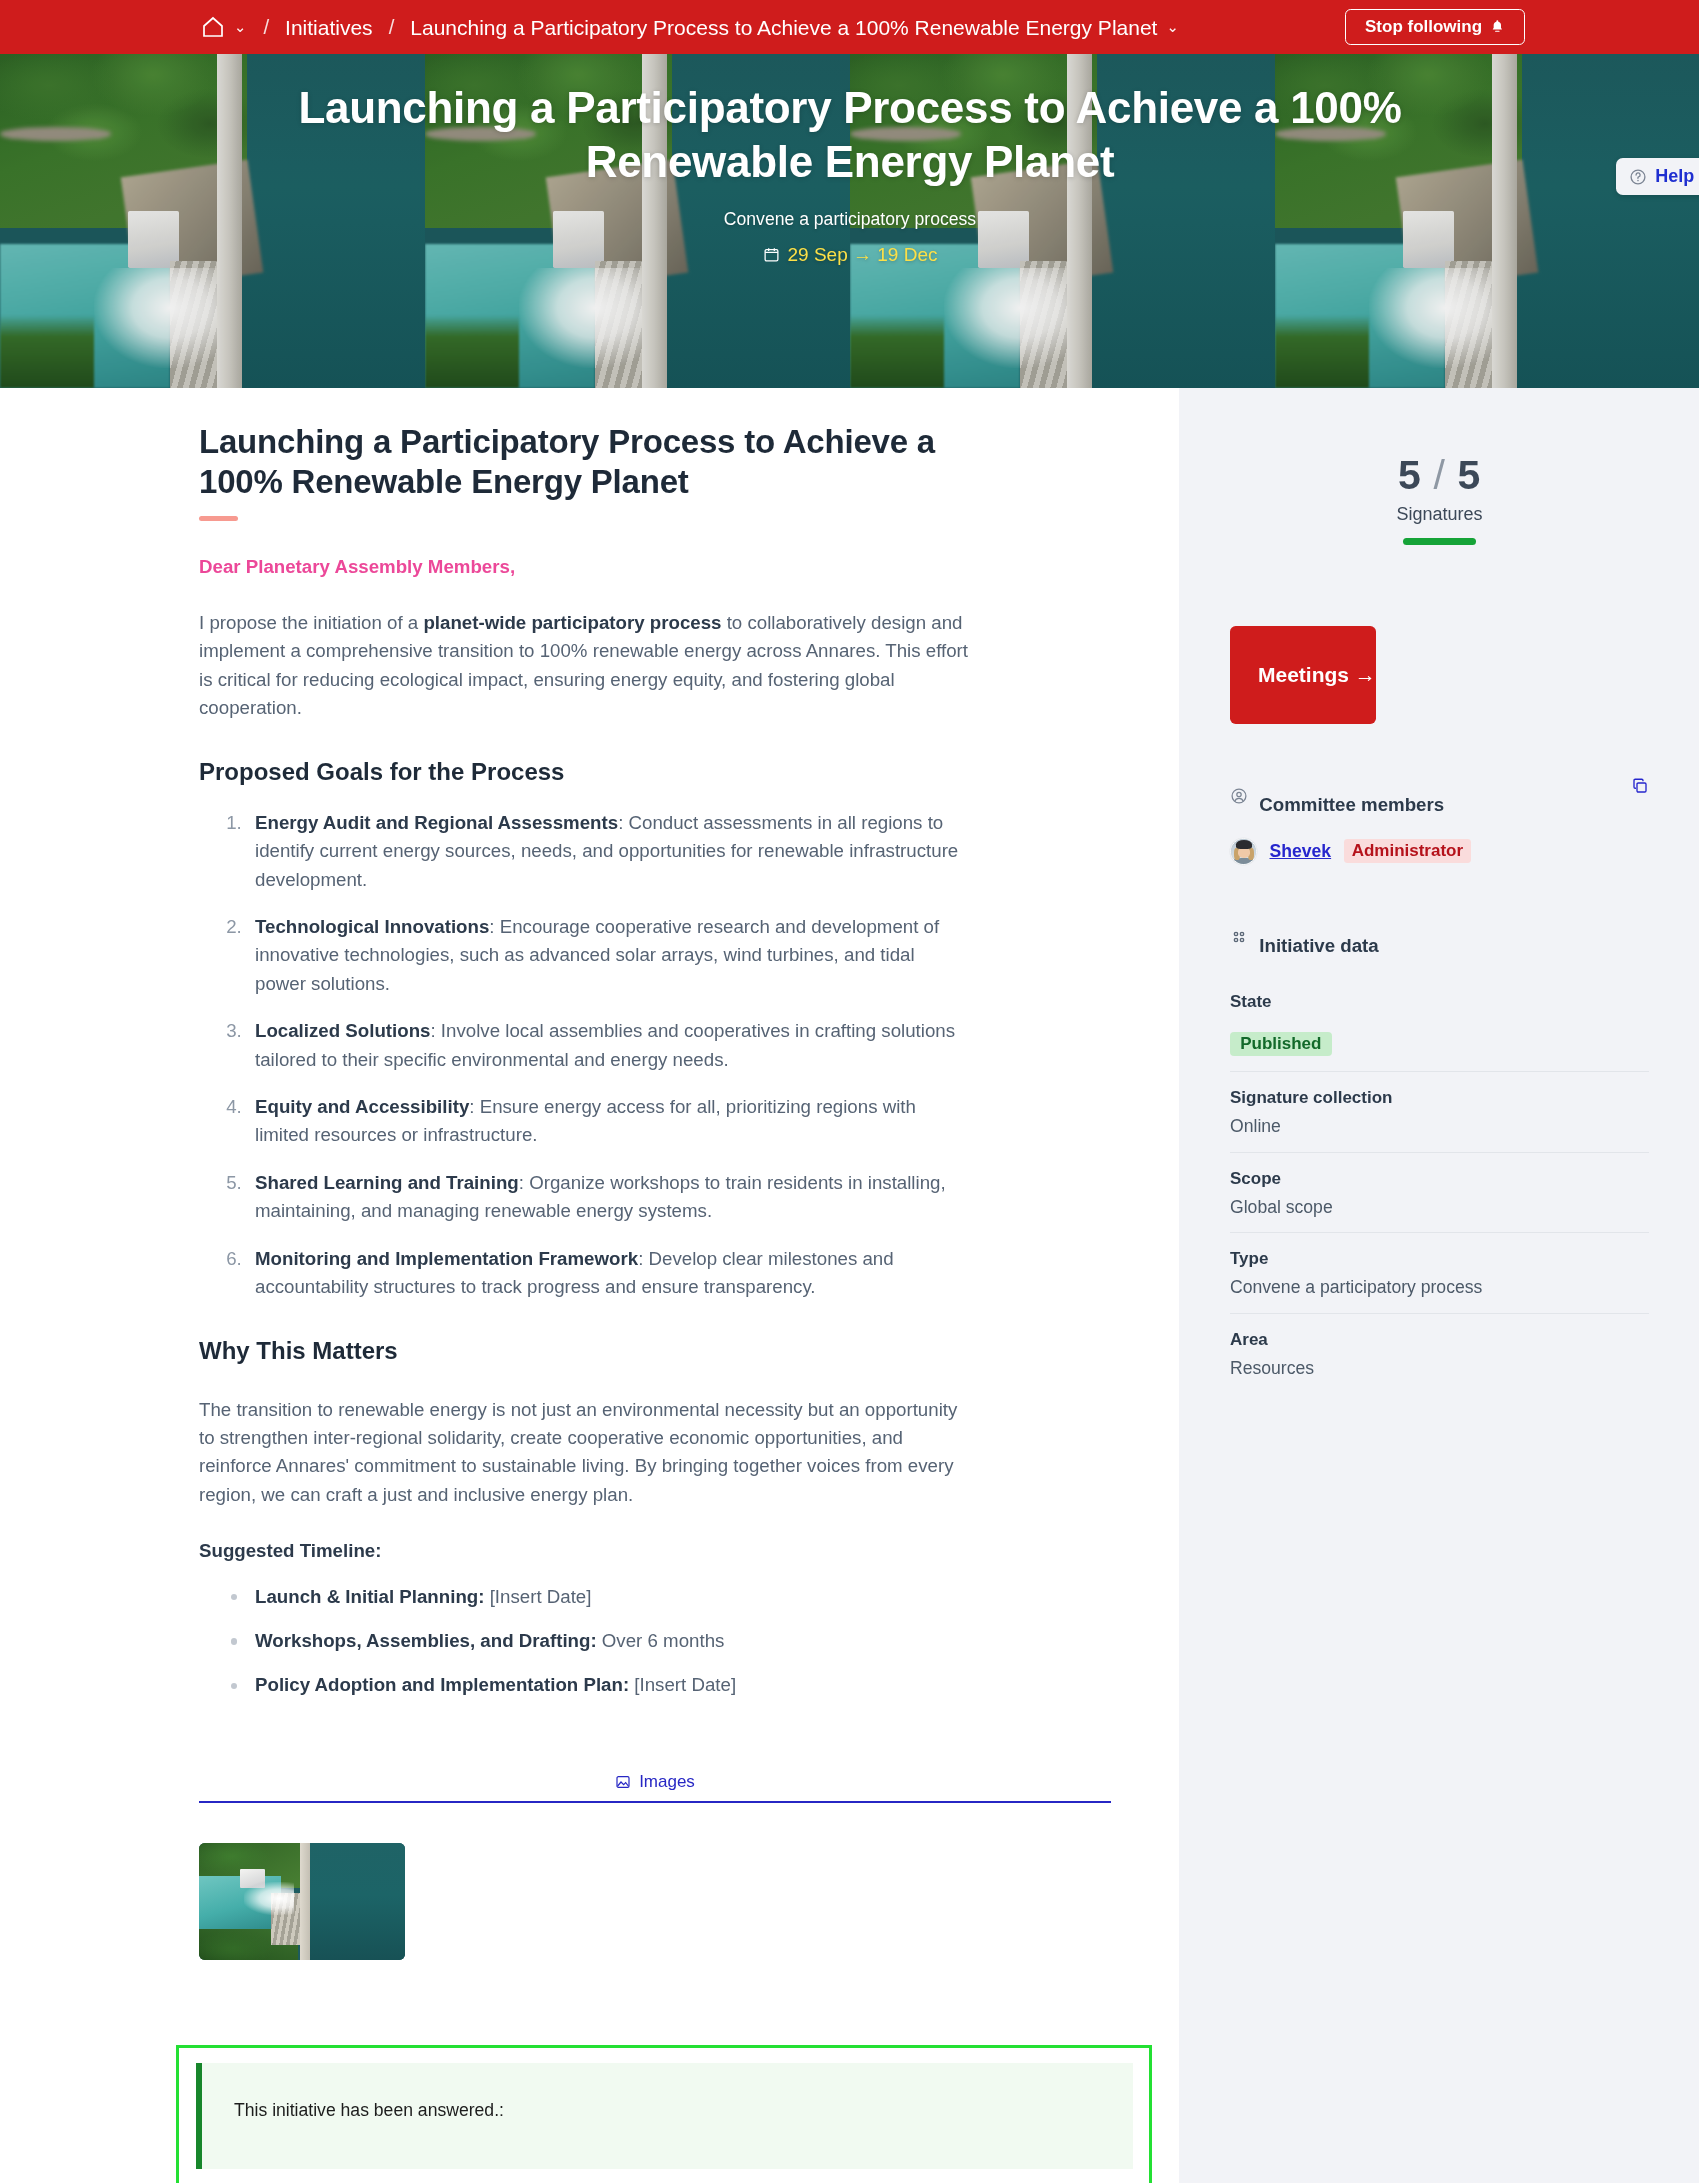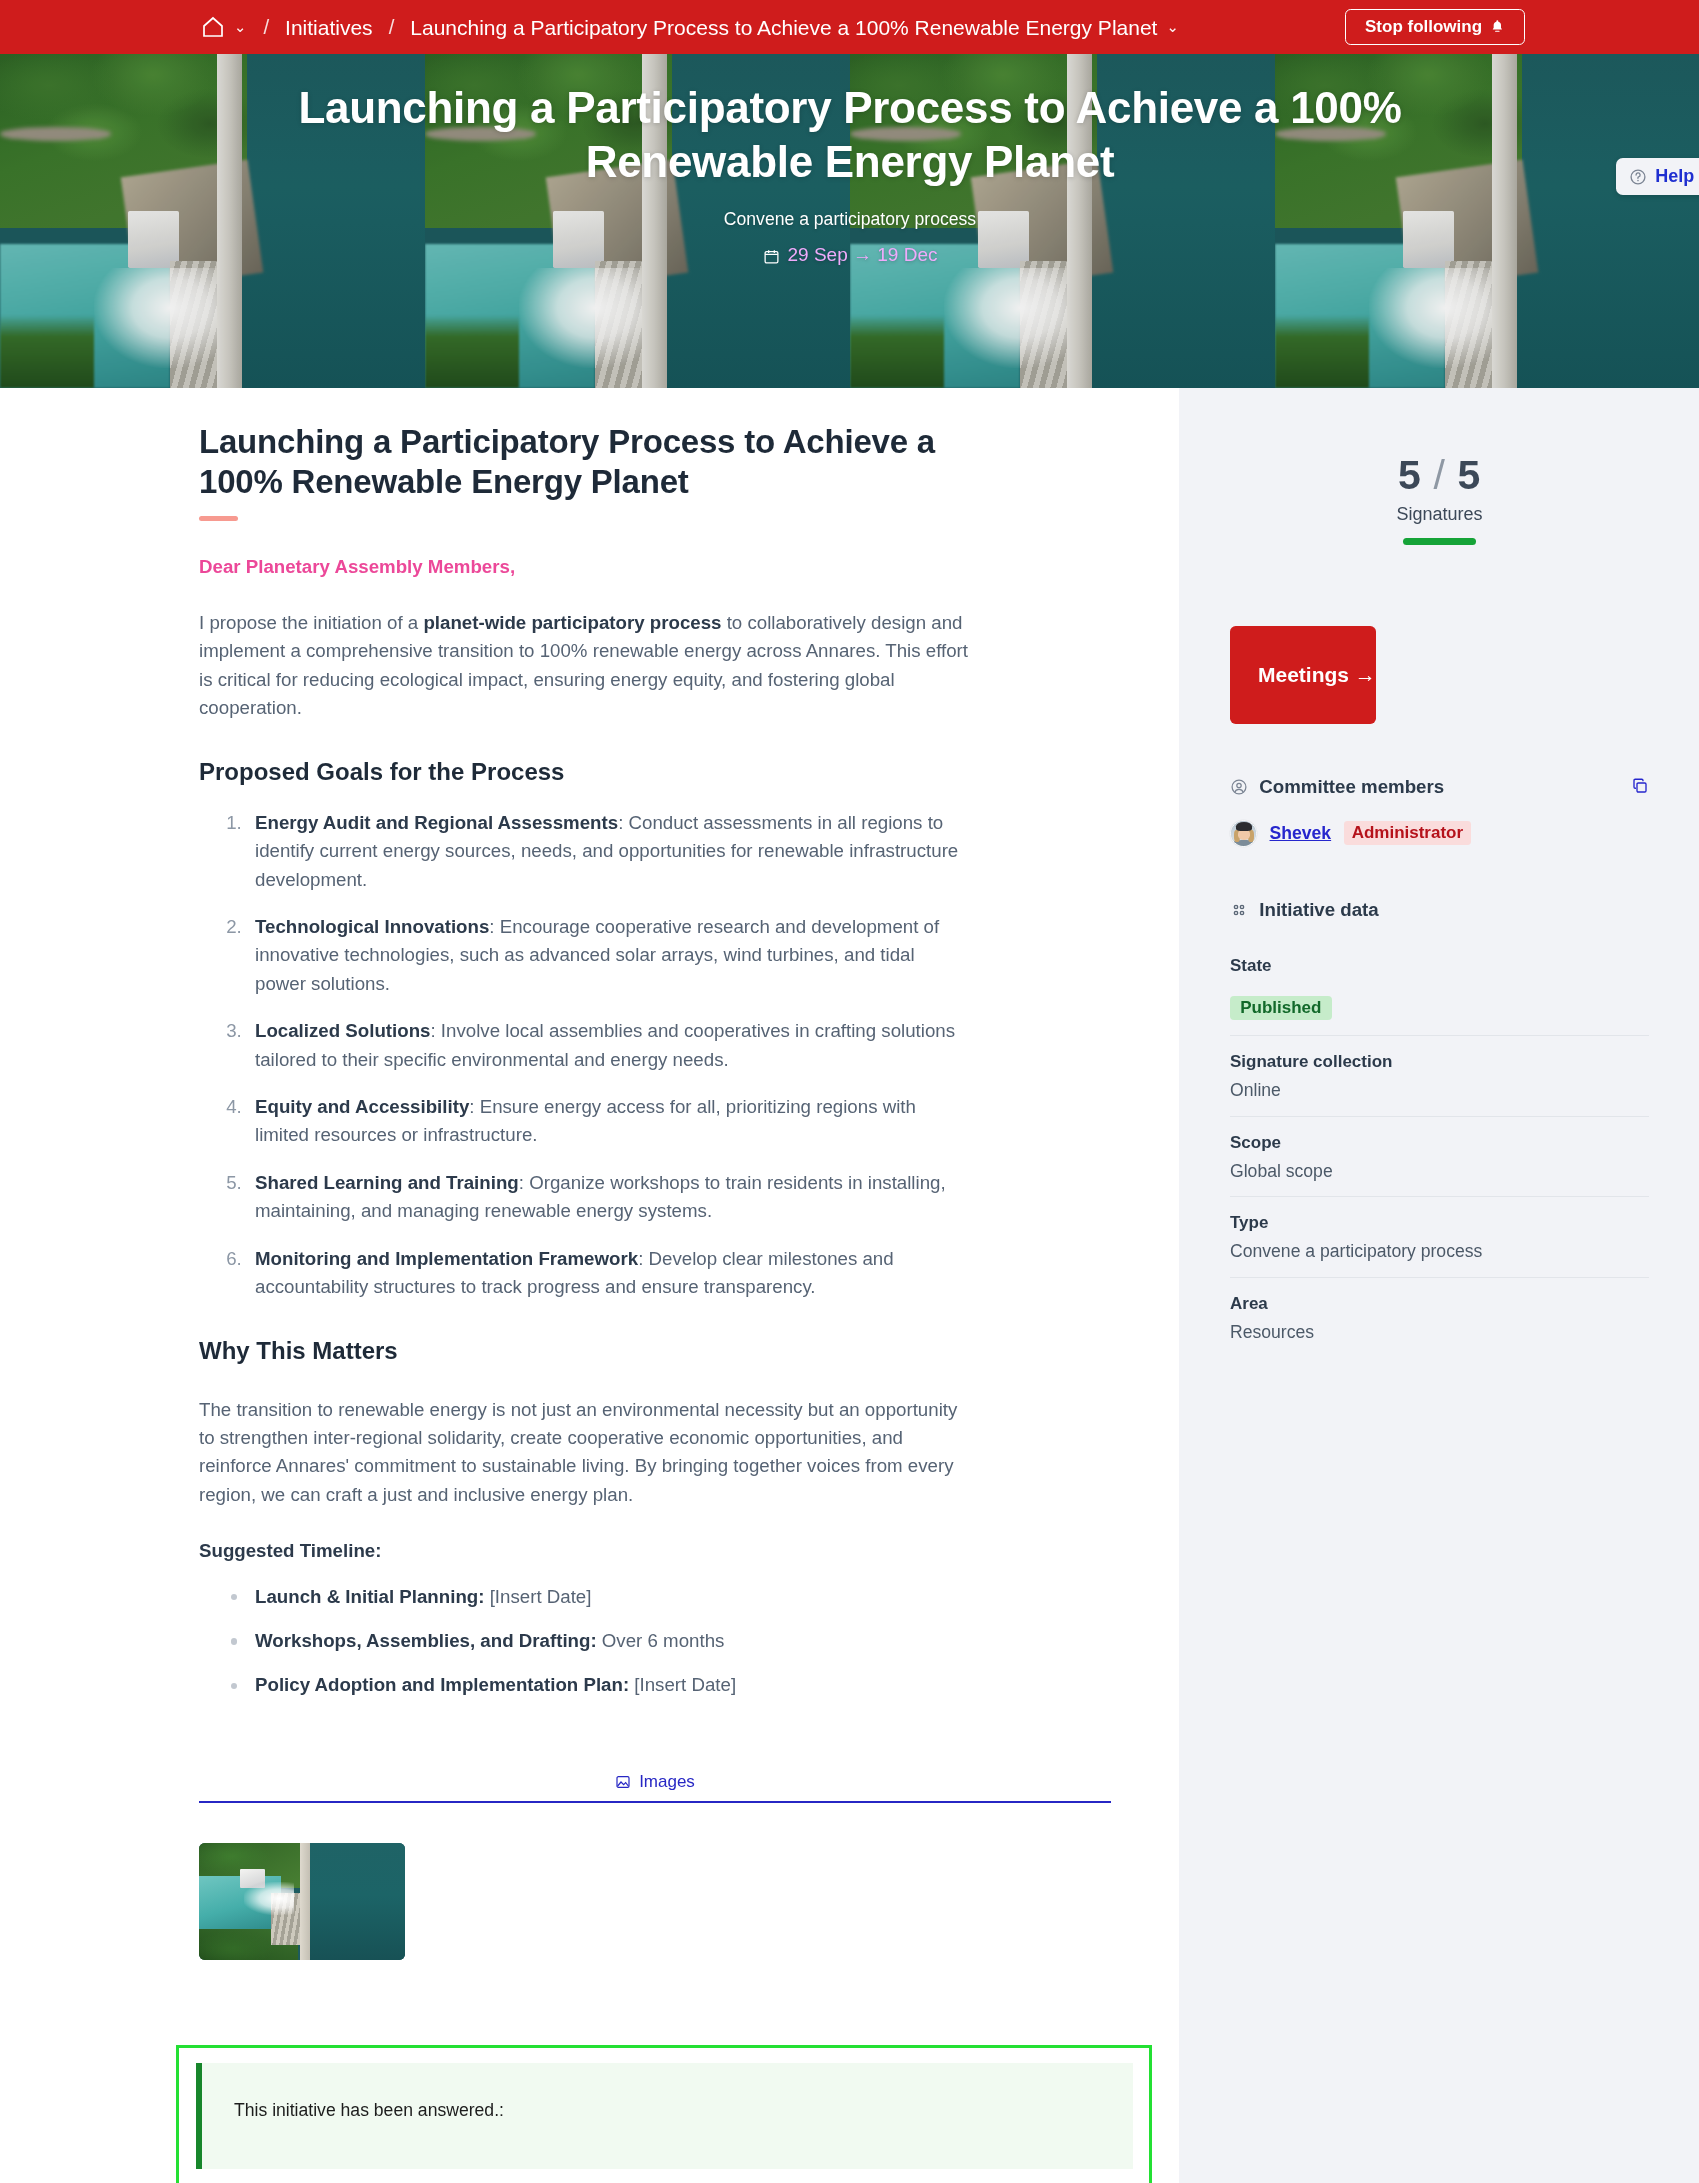--- a/index.html
+++ b/index.html
@@ -175,25 +175,25 @@
     letter-spacing: -0.3px;
     text-shadow: 0 1.1px 5.7px rgba(0,0,0,.18);
   }
   .hero-sub {
     color: #ffffff;
     font-size: 17.6px;
     margin-top: 20.4px;
     text-shadow: 0 0.6px 3.4px rgba(0,0,0,.25);
   }
   .hero-dates {
-    color: #f0abfc;
+    color: #fde047;
     font-size: 19px;
     margin-top: 14.7px;
     display: flex;
-    align-items: flex-end;
+    align-items: center;
     justify-content: center;
     gap: 8px;
     text-shadow: 0 0.6px 3.4px rgba(0,0,0,.25);
   }
   .cal-ico { width: 17px; height: 18px; display: block; }
 
   .help-pill {
     position: absolute;
     right: -6.8px;
     top: 104px;
@@ -436,20 +436,21 @@
   .side-sec-head {
     display: flex;
     align-items: center;
     gap: 11.3px;
     position: relative;
   }
   .side-sec-head .ttl {
     font-size: 18.7px;
     font-weight: bold;
     color: #2c3a4b;
+    margin-top: 18px;
   }
   .person-ico, .grid-ico { width: 18px; height: 18px; display:block; }
   .copy-ico { width: 18px; height: 18px; display:block; position: absolute; right: 0; top: 1.1px; cursor: pointer; }
 
   .member-row {
     display: flex;
     align-items: center;
     gap: 12.5px;
     margin-top: 21.6px;
   }

